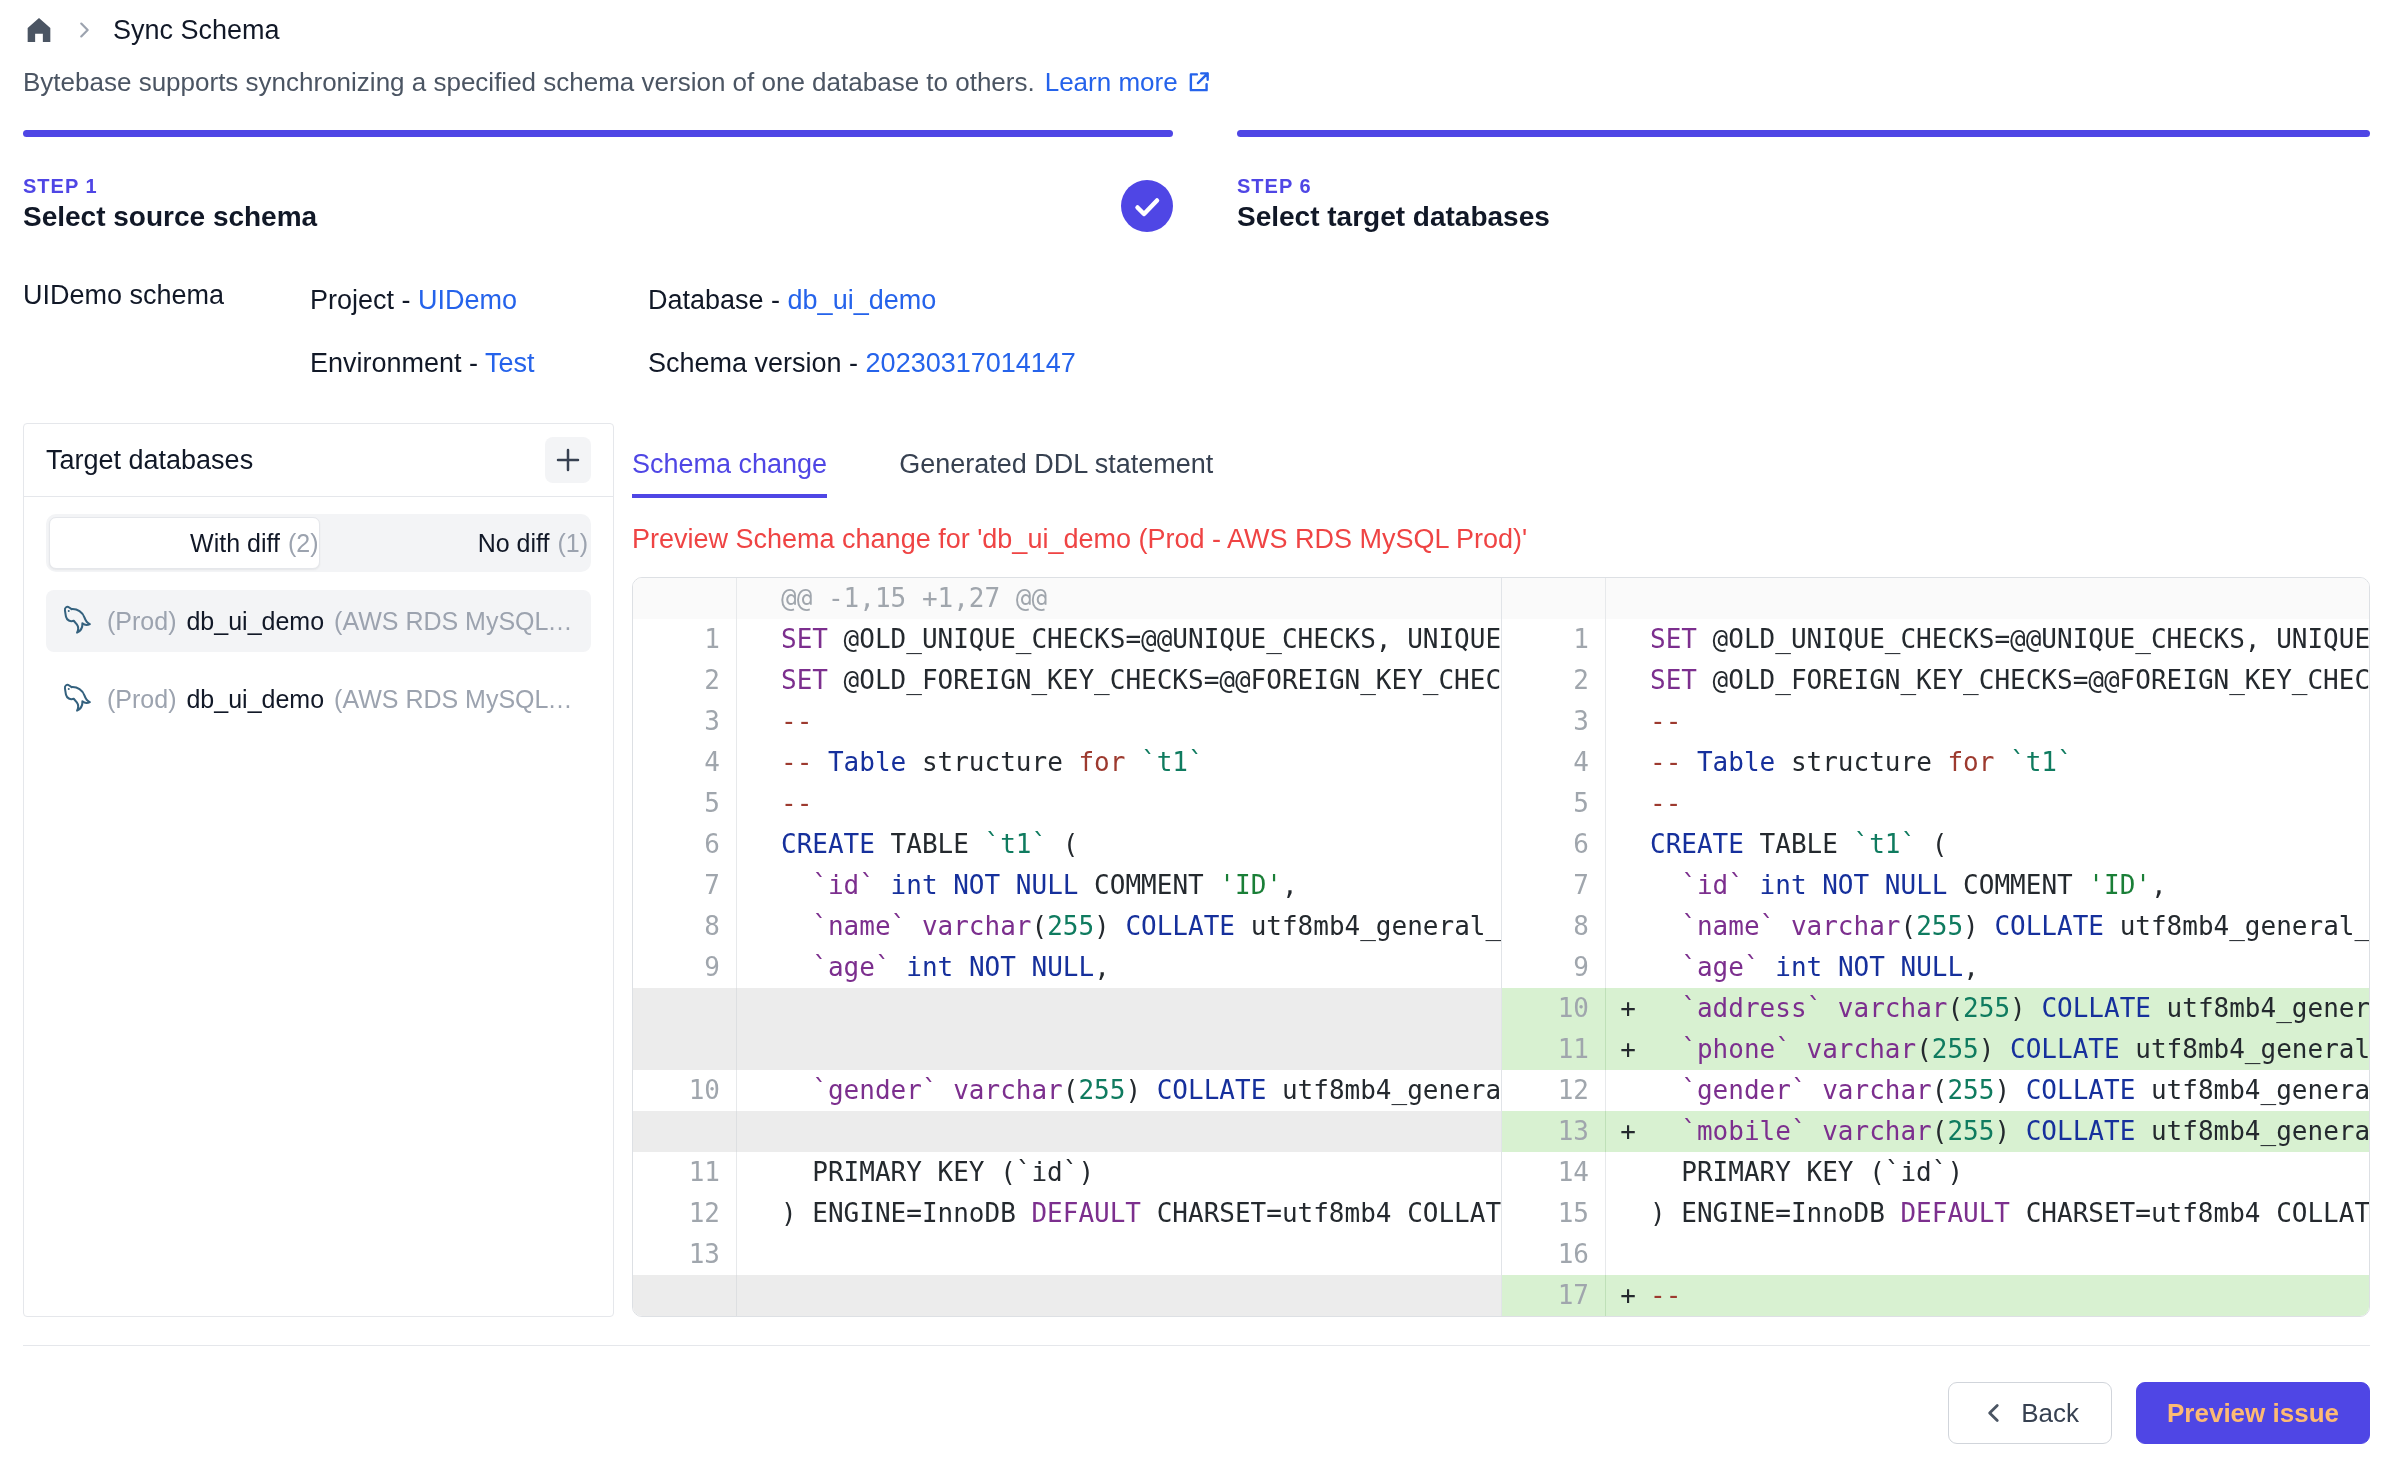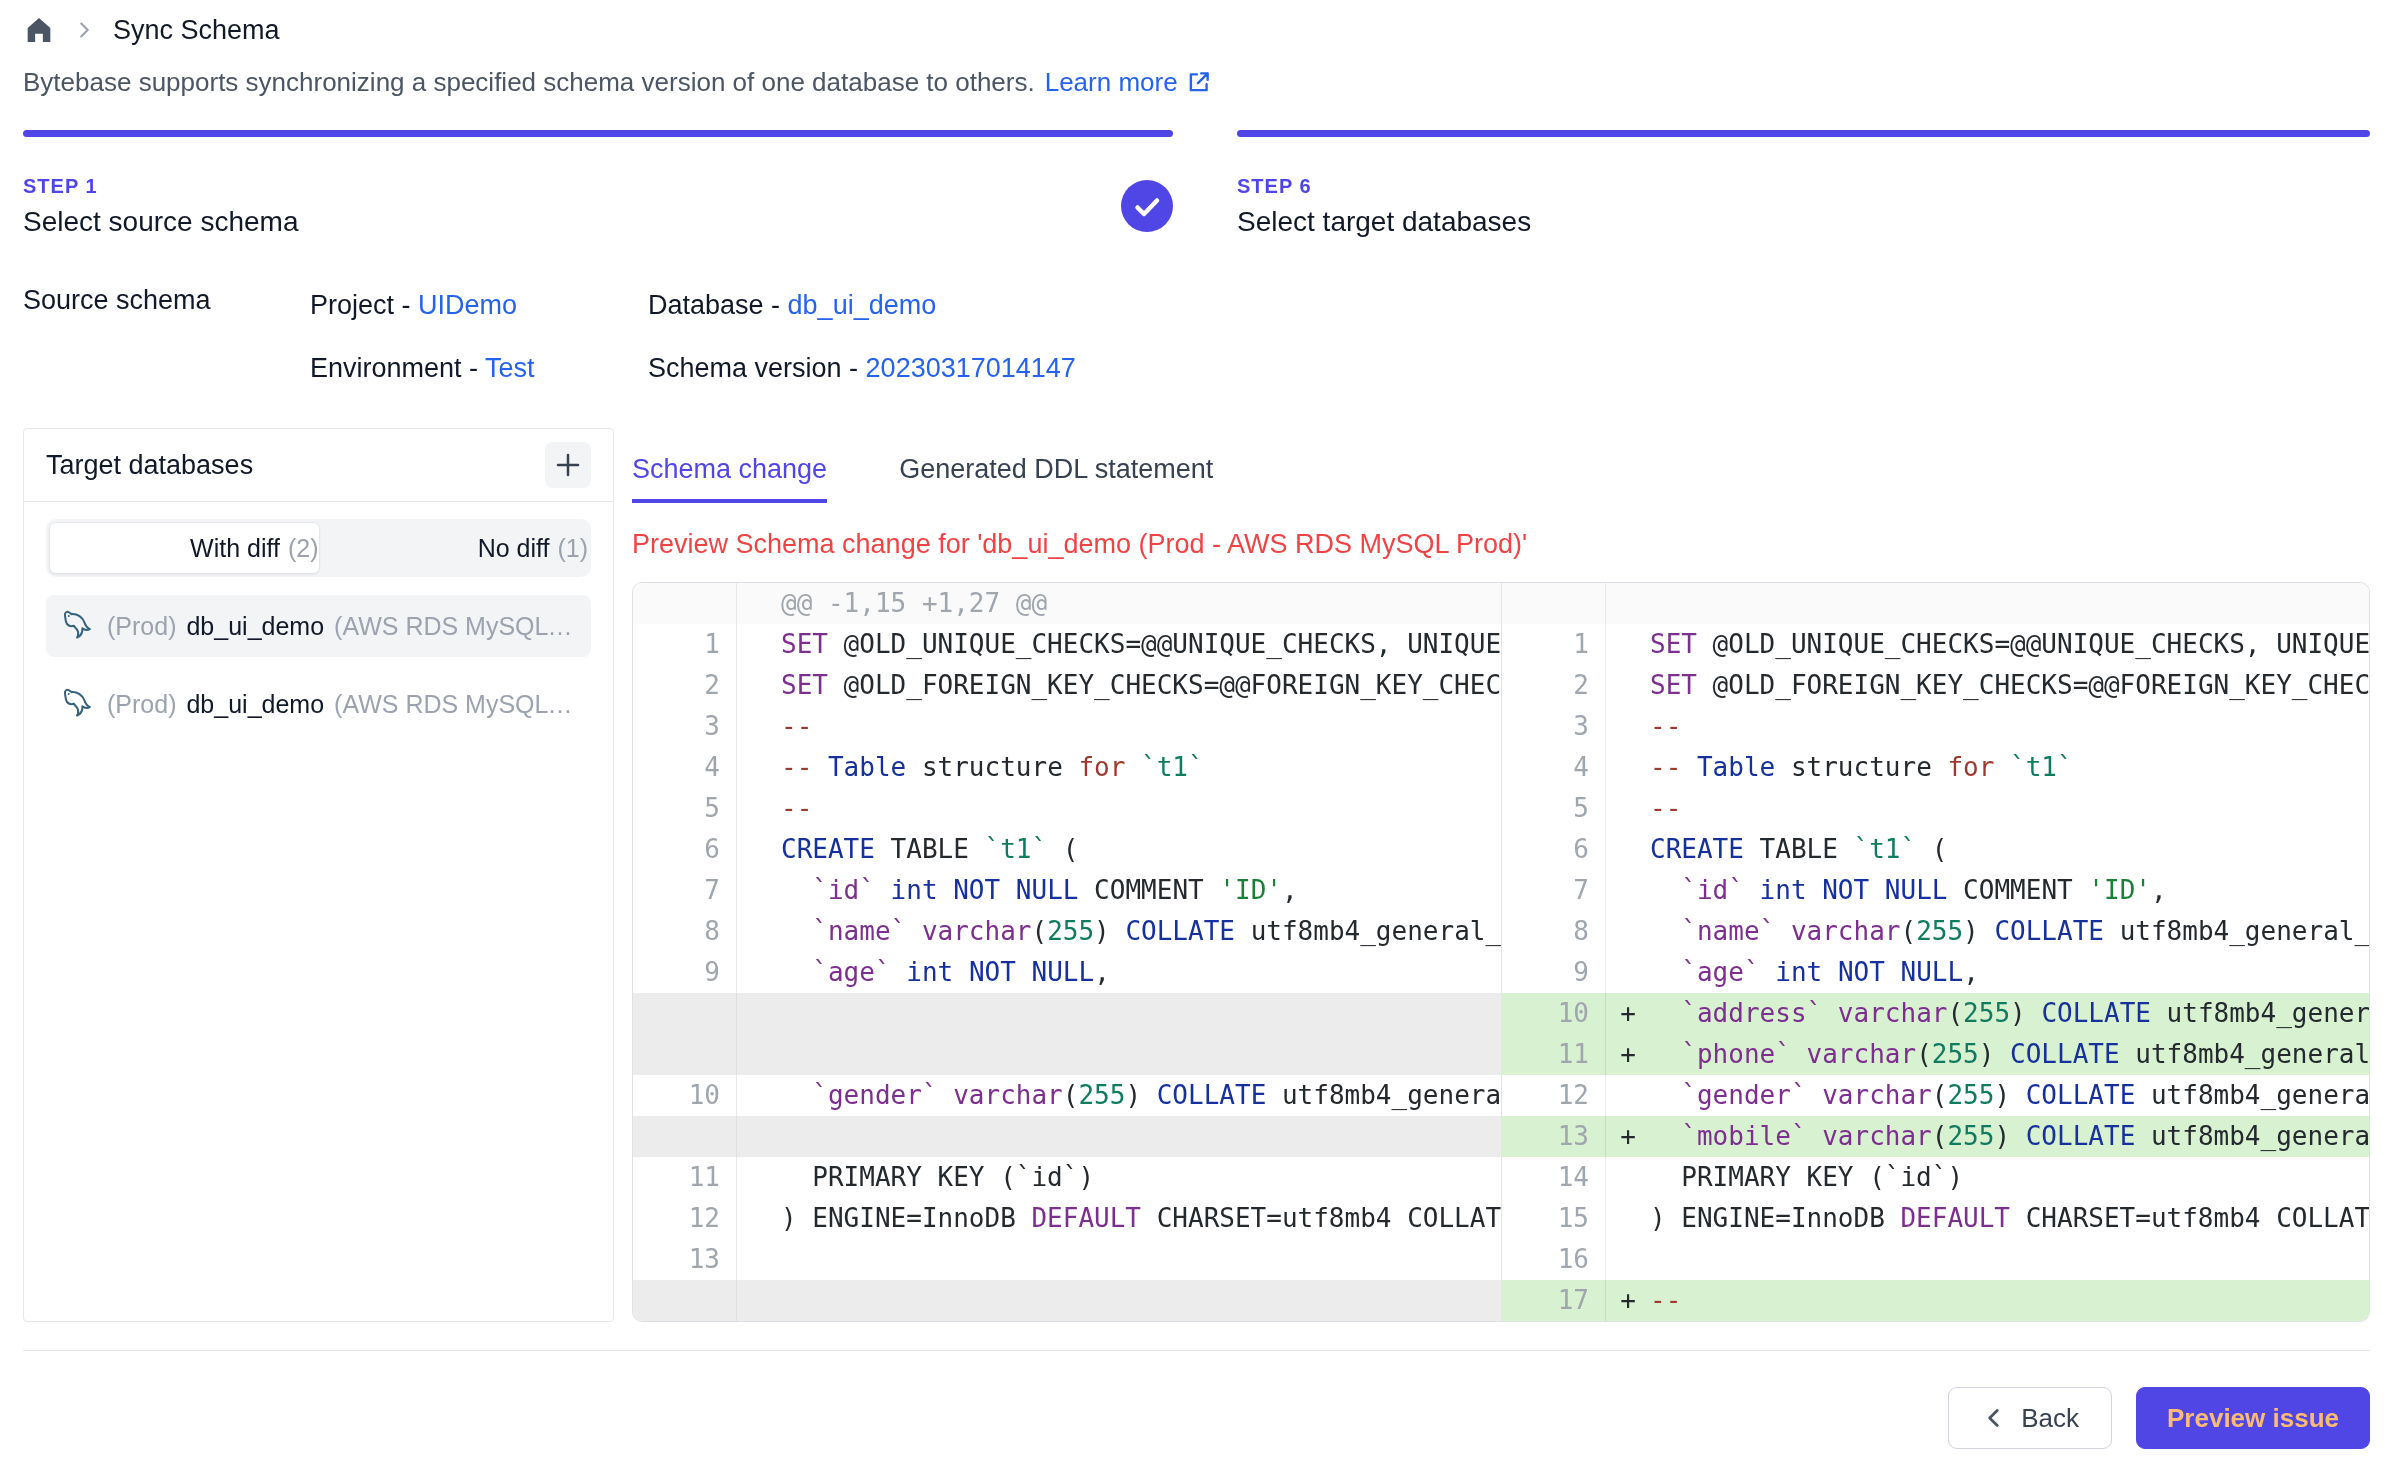--- a/index.html
+++ b/index.html
@@ -23,21 +23,21 @@
   .intro{margin-top:16px;font-size:26px;color:#4b5563;line-height:40px;display:flex;align-items:center;gap:10px}
   .learn{color:var(--link);text-decoration:none;display:inline-flex;align-items:center;gap:8px;cursor:pointer}
 
   
   .steps-row{display:flex;gap:64px;margin-top:28px}
   .step-col{position:relative}
   .step-col.s1{width:1150px;flex:none}
   .step-col.s2{flex:1}
   .bar{height:7px;background:var(--accent);border-radius:9999px}
   .step-label{margin-top:38px;font-size:20px;font-weight:700;letter-spacing:1px;color:var(--accent)}
-  .step-title{margin-top:5px;font-size:28px;font-weight:400;color:#111827;line-height:38px}
+  .step-title{font-size:28px;font-weight:700;color:#111827;line-height:38px}
   .check{position:absolute;right:0;top:50px;width:52px;height:52px}
 
   
   .source-info{margin-top:44px;display:flex;font-size:27px}
   .src-label{width:287px;flex:none;color:#111827}
   .src-fields{display:grid;grid-template-columns:338px auto;row-gap:23px;column-gap:0}
   .src-field{line-height:40px}
   .fname{color:#111827}
   .flink{color:var(--link);cursor:pointer;text-decoration:none}
 
@@ -133,21 +133,21 @@
       </span>
     </div>
     <div class="step-col s2">
       <div class="bar"></div>
       <div class="step-label">STEP 6</div>
       <div class="step-title">Select target databases</div>
     </div>
   </div>
 
   <div class="source-info">
-    <div class="src-label">Source schema</div>
+    <div class="src-label">UIDemo schema</div>
     <div class="src-fields" id="src-fields">
         <div class="src-field"><span class="fname">Project - </span><a class="flink">UIDemo</a></div>
         <div class="src-field"><span class="fname">Database - </span><a class="flink">db_ui_demo</a></div>
         <div class="src-field"><span class="fname">Environment - </span><a class="flink">Test</a></div>
         <div class="src-field"><span class="fname">Schema version - </span><a class="flink">20230317014147</a></div>
       </div>
   </div>
 
   <div class="main">
     <aside class="card">

